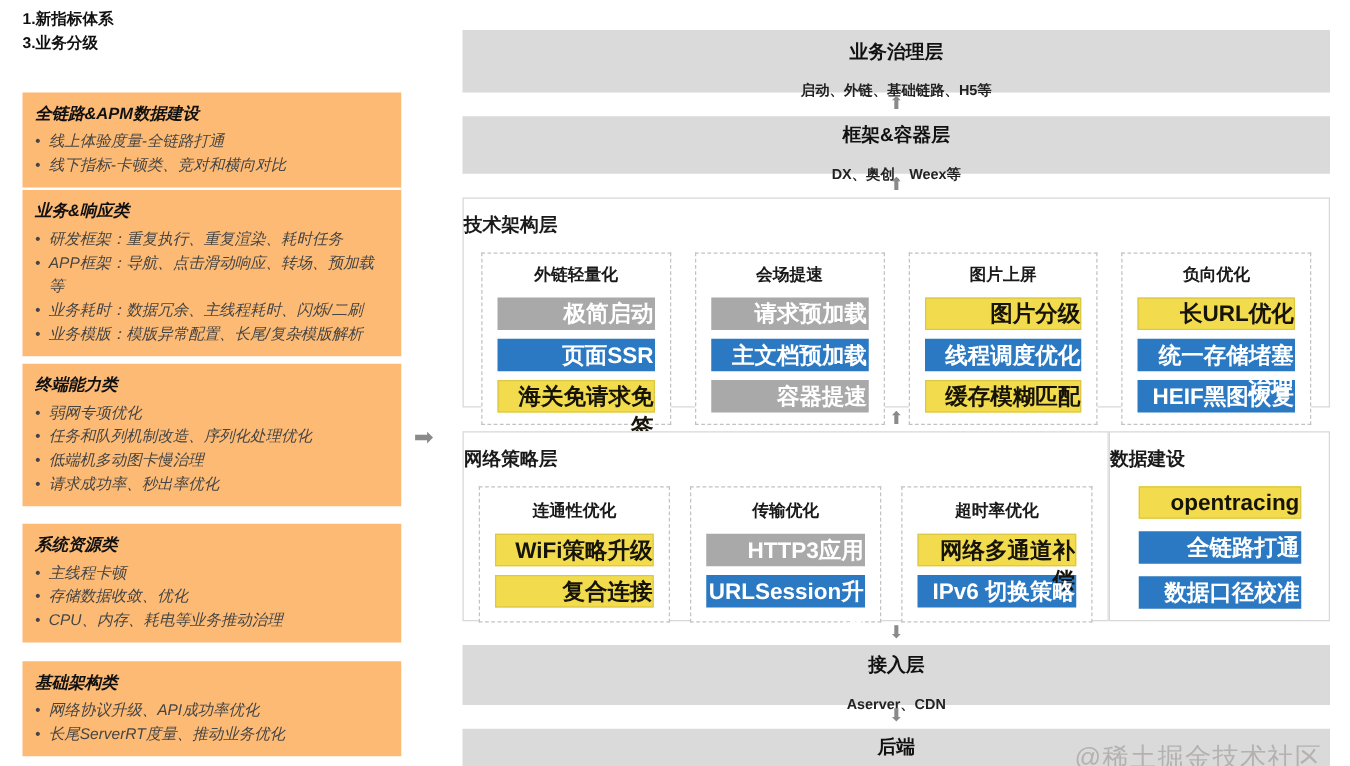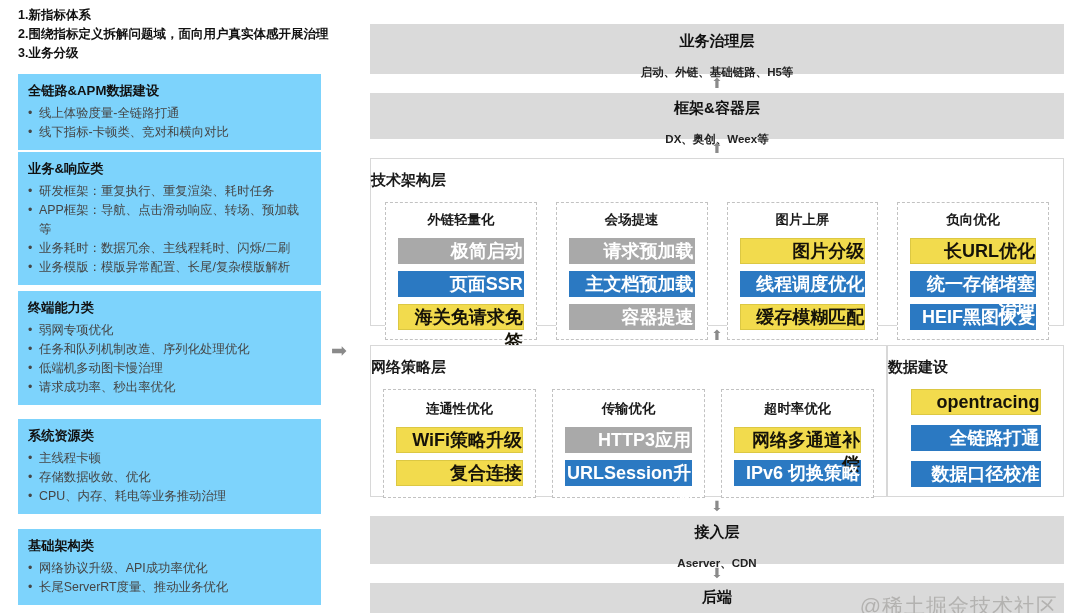--- a/index.html
+++ b/index.html
@@ -3,21 +3,21 @@
 <meta charset="utf-8">
 <style>
   html,body{margin:0;padding:0;}
   body{
     width:1080px;height:613px;position:relative;background:#fff;
     font-family:"Liberation Sans","DejaVu Sans",sans-serif;color:#1a1a1a;overflow:hidden;
   }
   
   .left{position:absolute;left:18px;top:6px;width:303px;height:600px;}
   .intro{font-size:12.5px;font-weight:bold;line-height:19px;color:#111;white-space:nowrap;}
-  .panel{position:absolute;left:0;width:303px;background:#7dd3fc;padding:8px 10px;box-sizing:border-box;}
+  .panel{position:absolute;left:0;width:303px;background:#fdba74;padding:8px 10px;box-sizing:border-box;font-style:italic;}
   .panel-1{top:68px}.panel-2{top:146px}.panel-3{top:285px}.panel-4{top:413px}.panel-5{top:523px}
   .ptitle{font-size:13.2px;font-weight:bold;color:#111;margin:0 0 4px 0;}
   .panel ul{margin:0;padding:0;list-style:none;}
   .panel li{font-size:12.4px;line-height:19px;color:#454545;padding-left:11px;position:relative;}
   .panel li::before{content:"•";position:absolute;left:0;color:#454545;}
   
   .flow-arrow{position:absolute;left:331px;top:339px;font-size:19px;color:#8A8A8A;
     font-family:"DejaVu Sans",sans-serif;}
   .varrow{height:19px;line-height:18px;text-align:center;font-size:14px;color:#8A8A8A;
     font-family:"DejaVu Sans",sans-serif;}
@@ -49,21 +49,20 @@
   .databox .chip{width:130px;margin:0 auto 10px;}
   .watermark{position:absolute;right:6px;bottom:7px;font-size:21px;color:#B3B2B0;
     letter-spacing:1px;font-weight:400;}
 </style>
 </head>
 <body>
 
 <div class="left">
   <div class="intro">
     <div>1.新指标体系</div>
-    <div>2.围绕指标定义拆解问题域，面向用户真实体感开展治理</div>
     <div>3.业务分级</div>
   </div>
 
   <div class="panel panel-1">
     <div class="ptitle">全链路&amp;APM数据建设</div>
     <ul>
       <li>线上体验度量-全链路打通</li>
       <li>线下指标-卡顿类、竞对和横向对比</li>
     </ul>
   </div>

